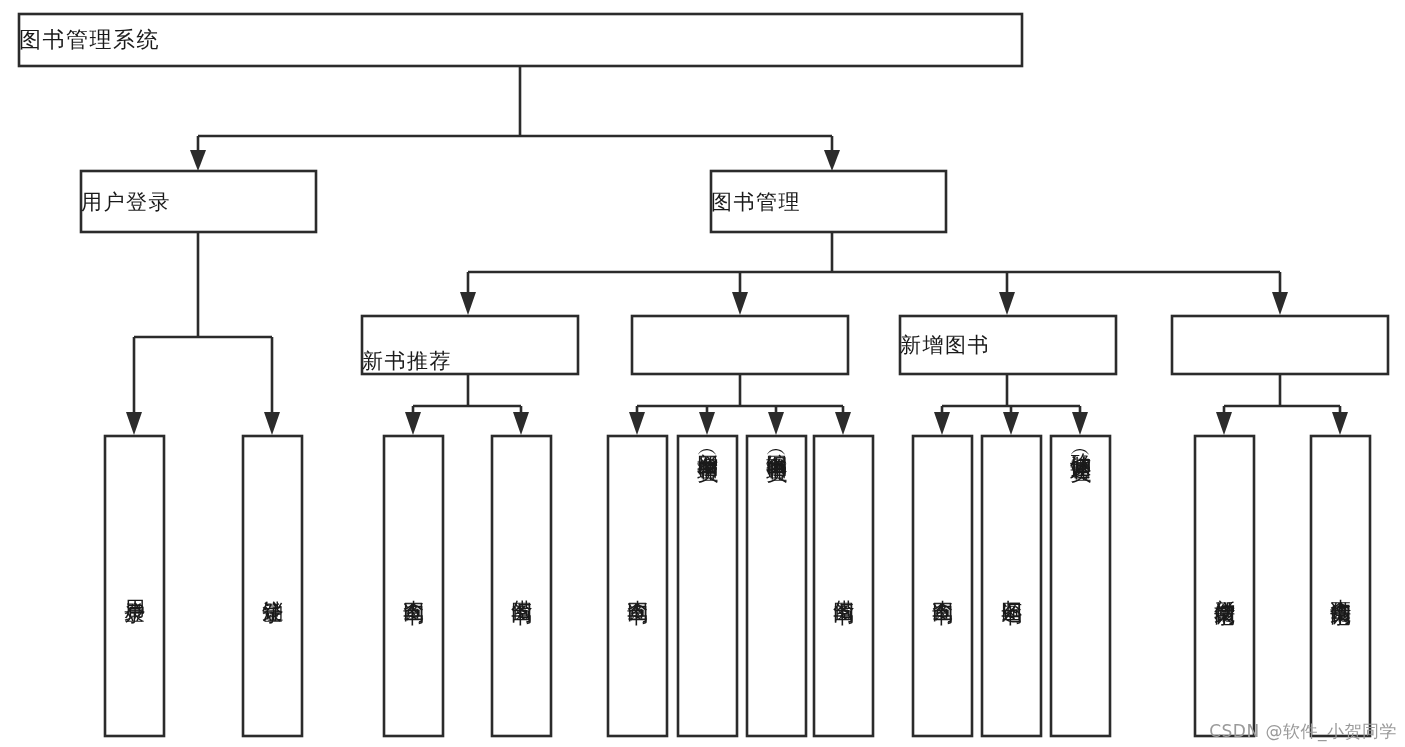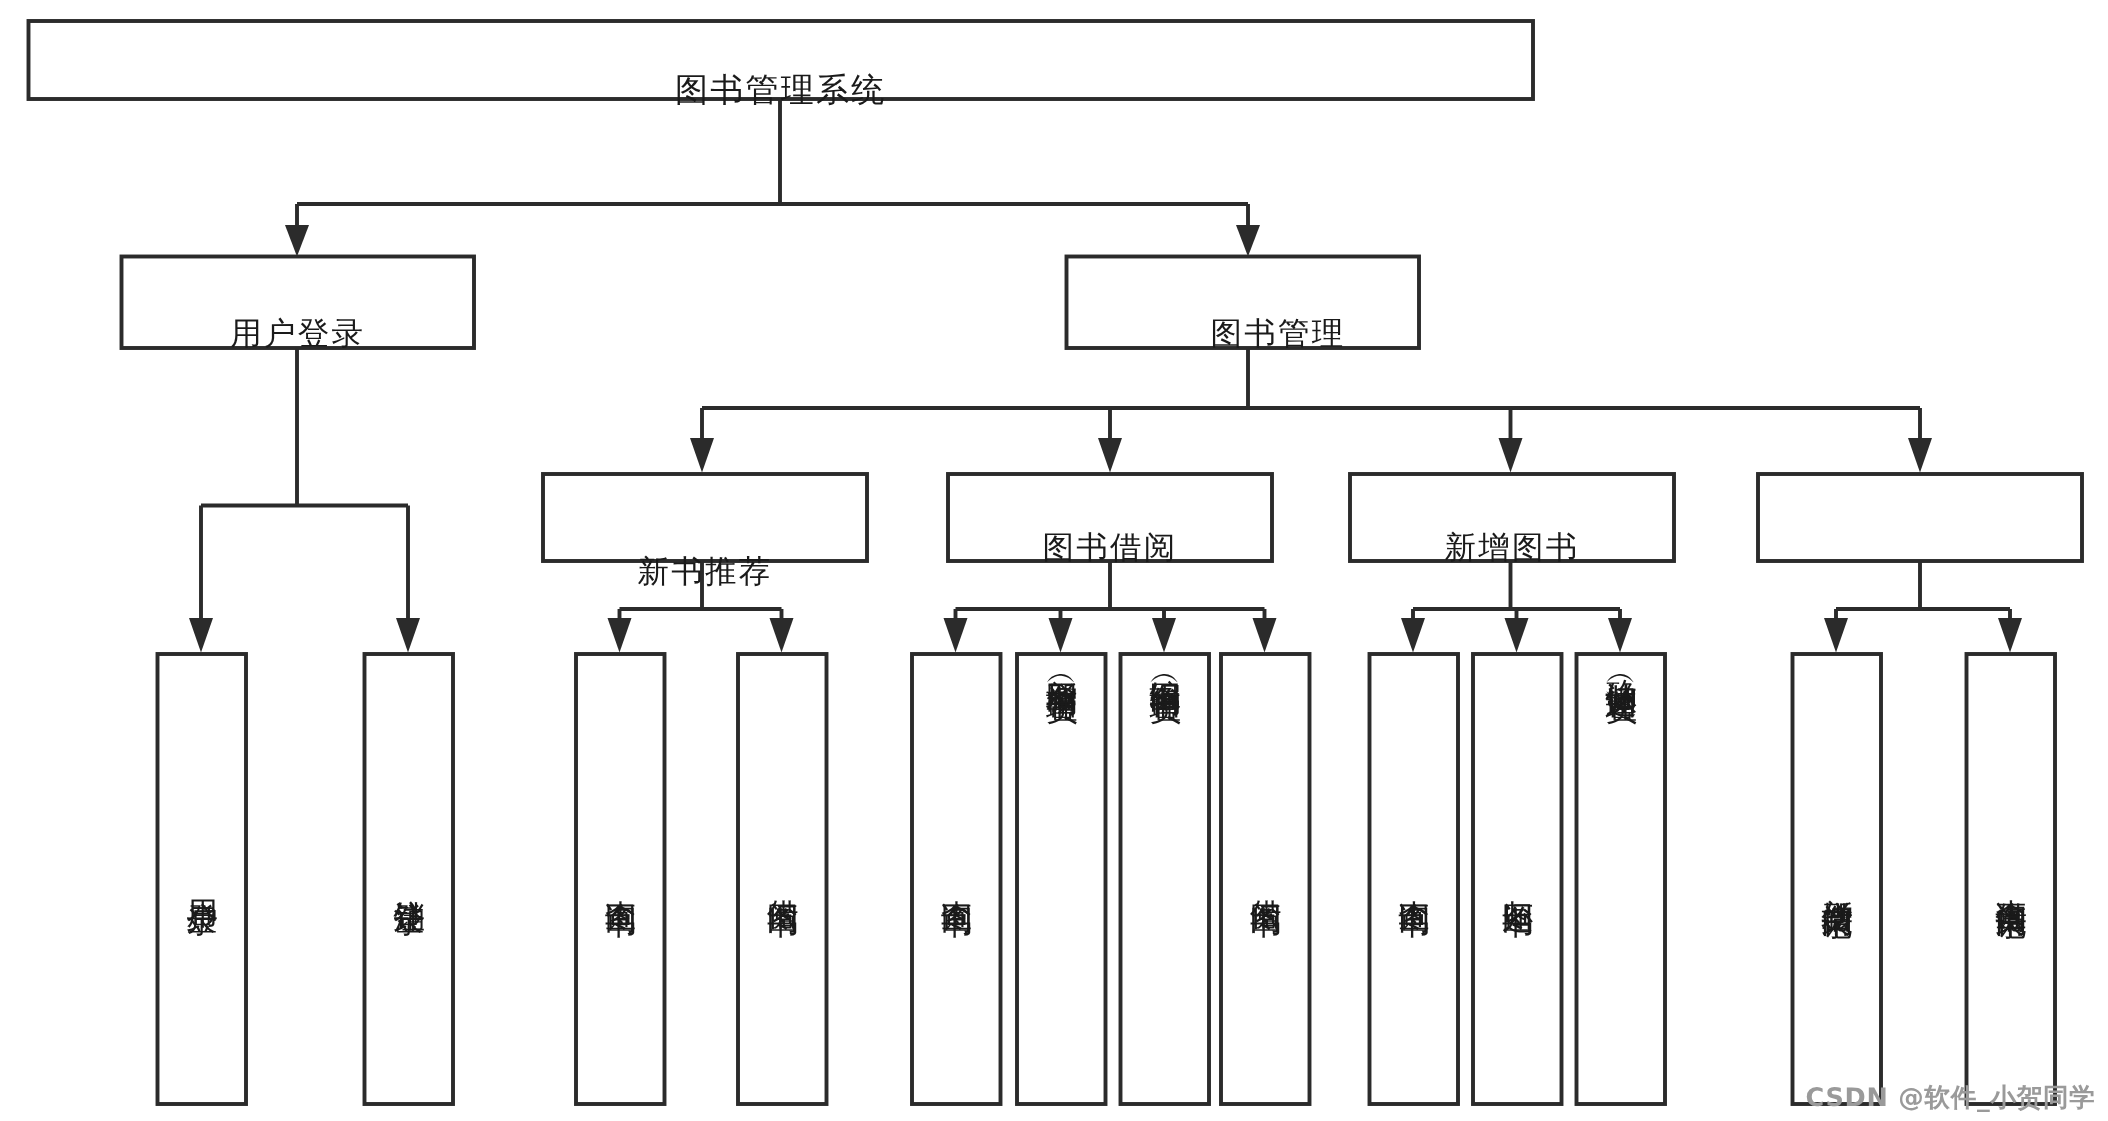--- a/index.html
+++ b/index.html
@@ -58,23 +58,22 @@
     line-height: 1.08;
     color: #1a1a1a;
     letter-spacing: 1.5px;
     white-space: nowrap;
     text-align: center;
   }
   .h-text-wrap {
     position: absolute;
     display: flex;
     align-items: center;
-    justify-content: center;
+    justify-content: flex-start;
     pointer-events: none;
-    margin-top: 20px;
   }
   .h-text {
     font-family: "DejaVu Sans", "Liberation Sans", sans-serif;
     font-size: 21px;
     color: #1a1a1a;
     letter-spacing: 1.5px;
     white-space: nowrap;
   }
   .h-text.title-text {
     font-size: 22px;
@@ -82,21 +81,20 @@
   #watermark {
     position: absolute;
     right: 8px;
     bottom: 4px;
     font-family: "DejaVu Sans", "Liberation Sans", sans-serif;
     font-size: 17px;
     color: #9a9a9a;
     letter-spacing: 0.5px;
     white-space: nowrap;
     pointer-events: none;
-    font-weight: bold;
   }
 </style>
 </head>
 <body>
 
 <div id="diagram-root">
 
   <svg id="diagram-svg" viewBox="0 0 1405 747" xmlns="http://www.w3.org/2000/svg">
 
     <defs>
@@ -206,23 +204,20 @@
   <div class="h-text-wrap" style="left:81px; top:171px; width:235px; height:61px;">
     <span class="h-text">用户登录</span>
   </div>
   <div class="h-text-wrap" style="left:711px; top:171px; width:282px; height:61px;">
     <span class="h-text">图书管理</span>
   </div>
 
   <div class="h-text-wrap" style="left:362px; top:332px; width:216px; height:58px;">
     <span class="h-text">新书推荐</span>
   </div>
-  <div class="h-text-wrap" style="left:632px; top:316px; width:216px; height:58px;">
-    <span class="h-text">图书借阅</span>
-  </div>
   <div class="h-text-wrap" style="left:900px; top:316px; width:216px; height:58px;">
     <span class="h-text">新增图书</span>
   </div>
 
   <div class="vert-text-wrap" style="left:105px; top:436px; width:59px; height:300px;">
     <span class="vert-text">用户登录</span>
   </div>
   <div class="vert-text-wrap" style="left:243px; top:436px; width:59px; height:300px;">
     <span class="vert-text">注销登录</span>
   </div>

